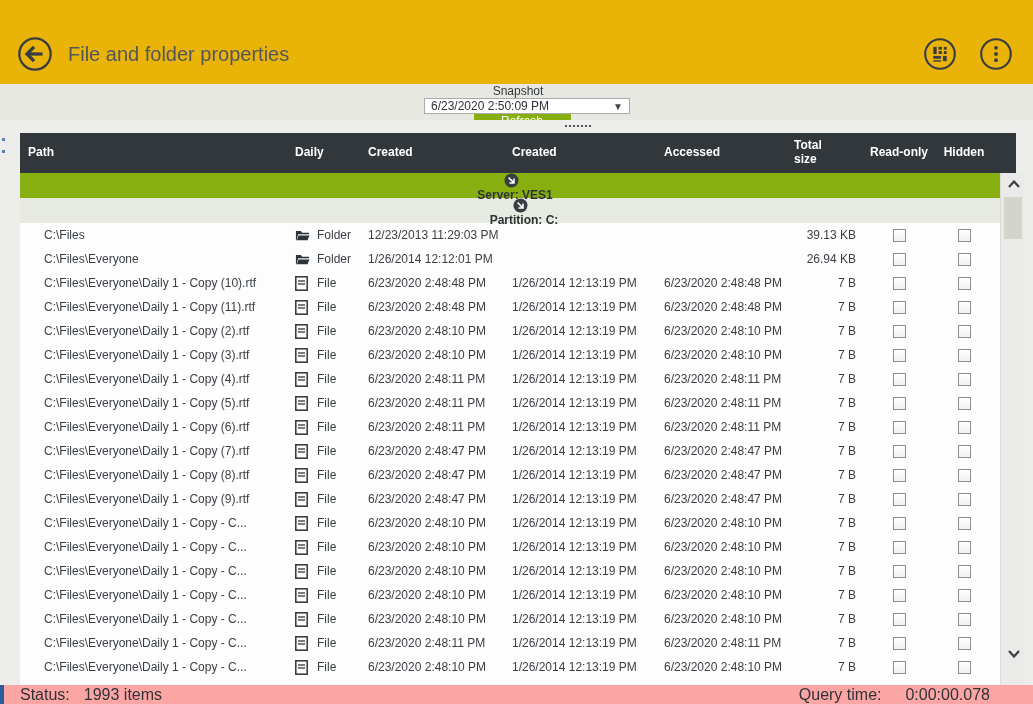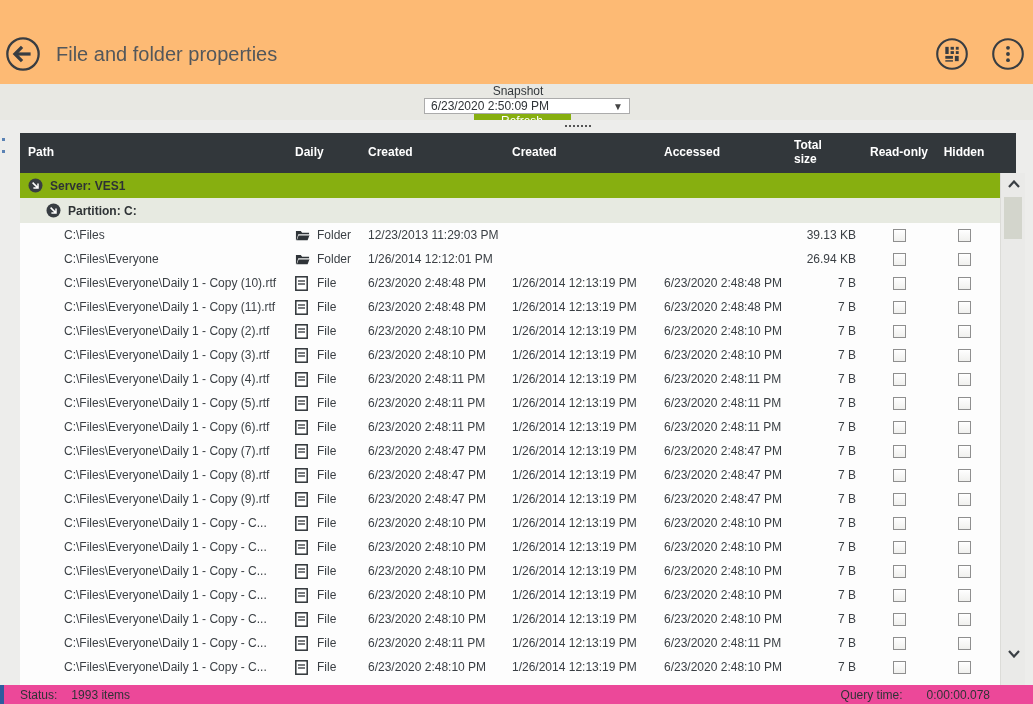--- a/index.html
+++ b/index.html
@@ -1,21 +1,21 @@
 <!DOCTYPE html>
 <html><head>
 <meta charset="utf-8">
 <style>
   * { margin:0; padding:0; box-sizing:border-box; }
   html,body { width:1033px; height:704px; }
   body { font-family:"Liberation Sans","DejaVu Sans",sans-serif; background:#EDEDEB; color:#33383C; }
   #app { position:relative; width:1033px; height:704px; overflow:hidden; background:#EDEDEB; }
 
   
-  .titlebar { position:absolute; top:0; left:0; width:1033px; height:108px; background:#fdba74; display:flex; align-items:center; padding:0 4px; }
+  .titlebar { position:absolute; top:0; left:0; width:1033px; height:108px; background:#eab308; display:flex; align-items:center; padding:0 16px; }
   .backbtn { width:38px; height:38px; border-radius:50%; background:transparent; border:none; cursor:pointer; padding:0; display:flex; align-items:center; justify-content:center; }
   .page-title { font-size:20px; color:#53575B; margin-left:14px; font-weight:400; }
   .title-actions { margin-left:auto; display:flex; gap:14px; }
   .roundbtn { width:42px; height:42px; border-radius:50%; background:transparent; border:none; cursor:pointer; padding:0; display:flex; align-items:center; justify-content:center; }
 
   
   .toolbar { position:absolute; top:84px; left:0; width:1033px; height:36px; background:#E8E8E3; display:flex; align-items:center; padding:0 22px 0 25px;flex-direction:column; }
   .lbl { font-size:12px; color:#33383C; }
   .combo { margin-left:18px; width:206px; height:26px; background:#fff; border:1px solid #ABABAB; display:flex; align-items:center; padding:0 6px; cursor:pointer; }
   .combo .val { font-size:12px; color:#2F3337; flex:1; }
@@ -36,42 +36,42 @@
   
   .grid { display:grid; grid-template-columns:272px 74px 144px 152px 130px 72px 70px 60px; }
   .thead { position:absolute; top:133px; left:20px; width:996px; height:40px; background:#32373B; color:#fff; font-size:12px; font-weight:bold; }
   .thead .hc { display:flex; align-items:center; padding-left:2px; cursor:pointer; line-height:1.15; }
   .thead .hc.first { padding-left:8px; }
   .thead .hc.htype { padding-left:3px; }
   .thead .hc.hsize { width:52px; }
   .thead .hc.hcenter { justify-content:center; padding-left:0; }
 
   .tbody { position:absolute; top:173px; left:20px; width:982px; height:512px; overflow:hidden; background:#FDFDFD; }
-  .group-row { height:25px; display:flex; align-items:center; font-size:12px; font-weight:bold; color:#2E3235; cursor:pointer; }
+  .group-row { height:25px; display:flex; align-items:center; font-size:12px; font-weight:bold; color:#2E3235; cursor:pointer;flex-direction:column; }
   .group-row.server { padding-left:8px; }
   .group-row.partition { background:#E7EAE1; padding-left:26px; }
   .group-row .gicon { width:15px; height:15px; margin-right:7px; display:flex; }
   .trow { height:24px; font-size:12px; color:#3A3F44; cursor:pointer; background:#FDFDFD; }
   .trow .c { display:flex; align-items:center; padding-left:2px; white-space:nowrap; overflow:hidden; }
-  .trow .c.path { padding-left:44px; }
+  .trow .c.path { padding-left:24px; }
   .trow .c.type { padding-left:3px; gap:7px; }
   .trow .c.size { justify-content:flex-end; padding-right:8px; }
   .trow .c.center { justify-content:center; padding-left:0; }
   .ticon { width:15px; height:15px; display:flex; }
   .cb { width:13px; height:13px; border:1px solid #8F8F8F; background:linear-gradient(#FFFFFF,#F0F0EE); display:inline-block; cursor:pointer; }
 
   
   .vscroll { position:absolute; top:173px; left:1000px; width:25px; height:512px; background:#EAEAE8; border-left:1px solid #DCDCD8; }
   .vscroll .arrow { position:absolute; left:0; width:25px; height:18px; display:flex; align-items:center; justify-content:center; color:#3A3F44; font-size:12px; cursor:pointer; }
   .vscroll .up { top:2px; }
   .vscroll .down { bottom:22px; }
   .vscroll .thumb { position:absolute; left:3px; top:24px; width:18px; height:42px; background:#D3D5CC; cursor:grab; }
 
   
-  .statusbar { position:absolute; left:0; top:685px; width:1033px; height:19px; background:#ec4899; font-size:12px; color:#2F3337; display:flex; align-items:center; }
+  .statusbar { position:absolute; left:0; top:685px; width:1033px; height:19px; background:#fca5a5; font-size:16px; color:#2F3337; display:flex; align-items:center; }
   .statusbar .bluestrip { position:absolute; left:0; top:0; width:4px; height:19px; }
   .statusbar .s-label { margin-left:20px; }
   .statusbar .s-items { margin-left:14px; }
   .statusbar .q-label { margin-left:auto; }
   .statusbar .q-value { margin-left:24px; margin-right:43px; }
 
   svg { display:block; }
 </style>
 </head>
 <body>

